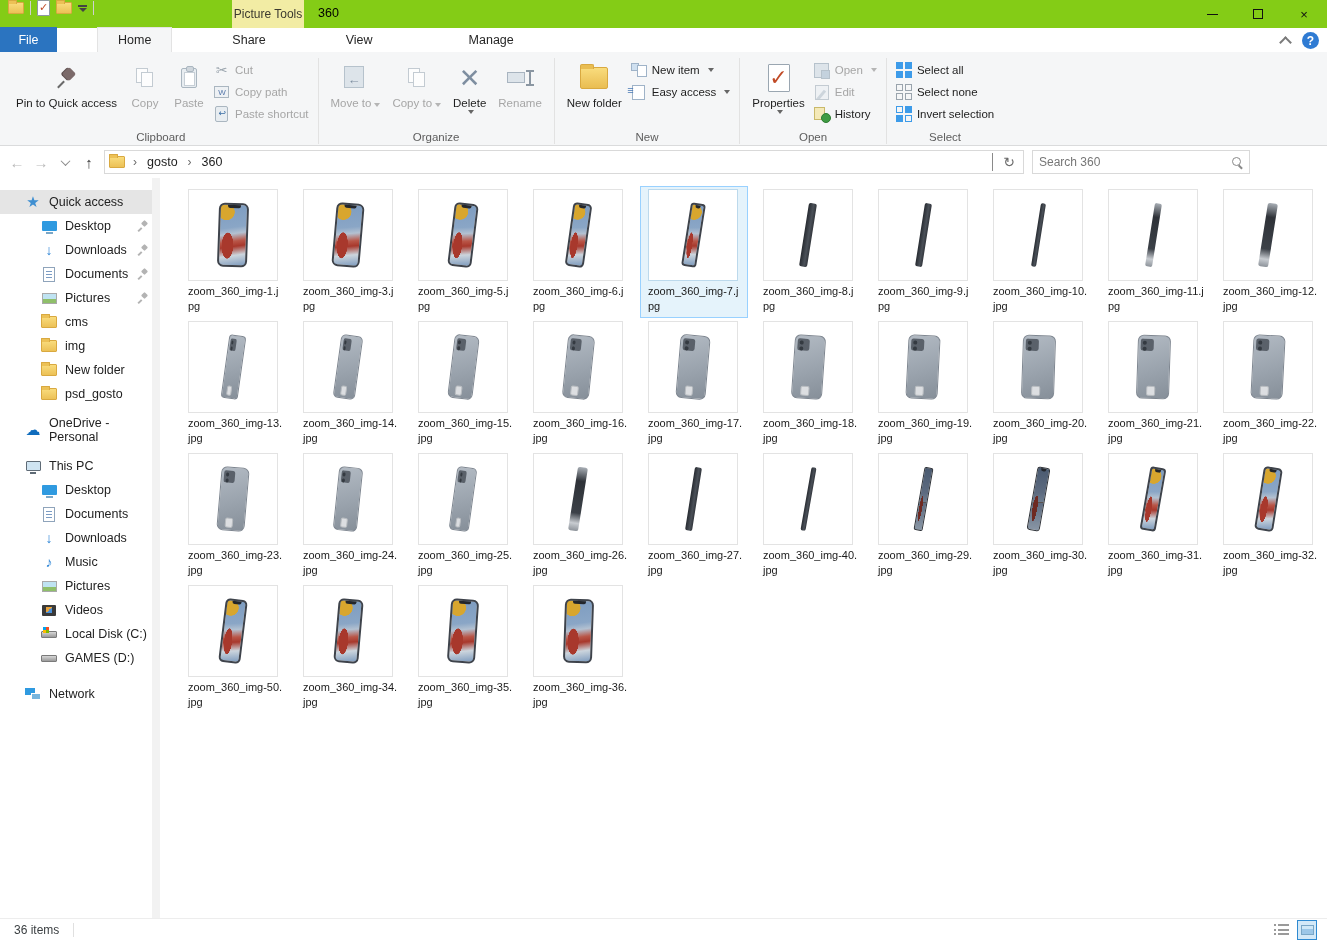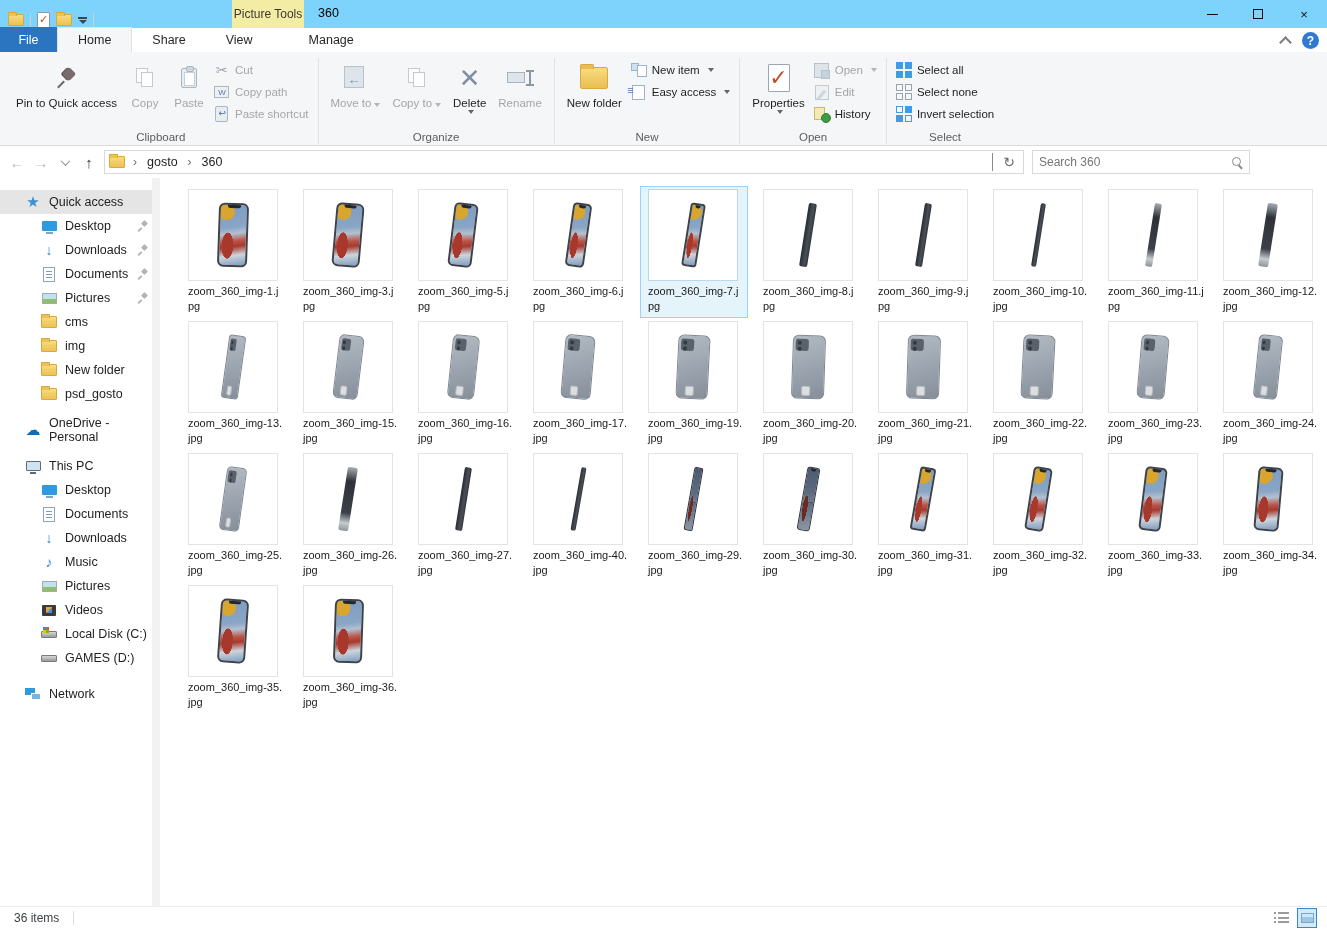--- a/index.html
+++ b/index.html
@@ -1,39 +1,39 @@
 <!DOCTYPE html>
 <html><head>
 <meta charset="utf-8">
 <style>
   * { margin:0; padding:0; box-sizing:border-box; }
   html,body { width:1327px; height:940px; overflow:hidden;
     font-family:"Liberation Sans","DejaVu Sans",sans-serif; background:#fff; color:#1e1e1e; }
   .window { position:absolute; inset:0; background:#fff; }
 
   
-  .titlebar { position:absolute; left:0; top:0; right:0; height:28px; background:#7dd3fc; display:flex; align-items:flex-end; }
+  .titlebar { position:absolute; left:0; top:0; right:0; height:28px; background:#84cc16; display:flex; align-items:flex-start; }
   .qat { display:flex; align-items:center; gap:6px; padding-left:8px; }
   .qat .sep { width:1px; height:14px; background:#d0d0d0; }
   .ifolder { width:16px; height:12px; background:linear-gradient(#f9dc7d,#ecc156); border:1px solid #d9a940; border-radius:1px; position:relative; }
   .ifolder:before { content:""; position:absolute; left:-1px; top:-3px; width:7px; height:3px; background:#ecc156; border:1px solid #d9a940; border-bottom:none; border-radius:1px 1px 0 0; }
   .idoccheck { width:13px; height:16px; background:#fff; border:1px solid #8f98a3; border-radius:1px; position:relative; }
   .idoccheck:after { content:"✓"; position:absolute; left:1px; top:0px; font-size:11px; font-weight:bold; color:#c14b27; }
   .qat-caret { display:flex; flex-direction:column; align-items:center; gap:1px; }
   .qat-caret .bar { width:9px; height:2px; background:#444; }
   .caret-down { width:0; height:0; border-left:4px solid transparent; border-right:4px solid transparent; border-top:4px solid #444; }
   .tools-badge { position:absolute; left:232px; top:0; width:72px; height:28px; background:#f2eca4; color:#3c3a30; font-size:12px; display:flex; align-items:center; justify-content:center; }
   .win-title { position:absolute; left:318px; top:6px; font-size:12.5px; color:#000; }
   .win-controls { position:absolute; right:0; top:0; display:flex; }
   .wc { width:46px; height:28px; display:flex; align-items:center; justify-content:center; font-size:13px; color:#111; cursor:default; }
   .wc .box { width:10px; height:10px; border:1px solid #111; }
   .wc .minus { width:11px; height:1px; background:#111; }
 
   
-  .tabrow { position:absolute; left:0; top:28px; right:0; height:25px; background:#fff; border-bottom:1px solid #f5f6f7; display:flex; align-items:flex-end; }
+  .tabrow { position:absolute; left:0; top:28px; right:0; height:25px; background:#fff; border-bottom:1px solid #f5f6f7; display:flex; align-items:flex-end;gap:40px; }
   .tab-file { width:57px; height:25px; background:#2b74c0; color:#fff; font-size:12.5px; display:flex; align-items:center; justify-content:center; }
   .tab { height:25px; padding:0 20px; font-size:12.5px; color:#262626; display:flex; align-items:center; justify-content:center; }
   .tab.active { background:#f5f6f7; border:1px solid #e3e3e3; border-bottom:none; }
   .tab.manage { margin-left:16px;text-align:center; }
   .ribbon-right { position:absolute; right:8px; top:32px; display:flex; align-items:center; gap:12px; }
   .chev-up { width:9px; height:9px; border-left:2px solid #7a7a7a; border-top:2px solid #7a7a7a; transform:rotate(45deg); margin-top:4px; }
   .help-q { width:17px; height:17px; border-radius:50%; background:#2f7bd3; color:#fff; font-size:12px; font-weight:bold; display:flex; align-items:center; justify-content:center; }
 
   
   .ribbon { position:absolute; left:0; top:53px; right:0; height:93px; background:#f5f6f7; border-bottom:1px solid #dadbdc; display:flex; padding:2px 0 0 4px; }
@@ -164,21 +164,21 @@
       linear-gradient(170deg,#4a5a70 0%,#5d6b80 40%,#6e7e90 55%,#55320f 0%,#5d6b80 56%,#8a97a6 100%); }
   .phone .notch { position:absolute; left:25%; top:0; width:50%; height:3px; background:#23262b; border-radius:0 0 2px 2px; }
   .phone.back { border:1px solid #7e8690; background:linear-gradient(160deg,#b2bac3 0%,#9aa3ad 55%,#868f99 100%); }
   .phone .cam { position:absolute; left:8%; top:5%; width:42%; height:20%; background:#5a616a; border-radius:18%; }
   .phone .cam:before { content:""; position:absolute; left:15%; top:12%; width:30%; height:32%; background:#343a41; border-radius:50%; box-shadow:0 6px 0 #343a41; }
   .phone .btab { position:absolute; left:28%; bottom:3%; width:30%; height:17%; background:#dcdee1; border:1px solid #b8bcc0; border-radius:2px; }
   .phone.edge { background:linear-gradient(90deg,#272b31,#4a5058 60%,#32363c); border-radius:3px; }
   .phone.edge2 { background:linear-gradient(180deg,#a8aeb5 0%,#2e3238 22%,#3c4148 72%,#c8ccd1 88%,#8d939a 100%); border-radius:3px; }
 
   
-  .statusbar { position:absolute; left:0; right:0; bottom:12px; height:22px; background:#fff; border-top:1px solid #ededed; display:flex; align-items:center; font-size:12px; color:#3c4043; }
+  .statusbar { position:absolute; left:0; right:0; bottom:0; height:22px; background:#fff; border-top:1px solid #ededed; display:flex; align-items:center; font-size:12px; color:#3c4043; }
   .statusbar .count { padding-left:14px; }
   .statusbar .vsep { width:1px; height:14px; background:#e0e0e0; margin-left:14px; }
   .viewbtns { margin-left:auto; display:flex; align-items:center; gap:4px; padding-right:10px; }
   .vbtn { width:20px; height:20px; display:flex; align-items:center; justify-content:center; border:1px solid transparent; }
   .vbtn.active { border-color:#2f8ad1; background:#d3e9f8; }
   .vlist { width:11px; height:11px; display:flex; flex-direction:column; justify-content:space-between; }
   .vlist i { display:block; height:2px; background:#9a9a9a; position:relative; }
   .vlist i:before { content:""; position:absolute; left:-4px; top:0; width:2px; height:2px; background:#9a9a9a; }
   .vthumb { width:13px; height:10px; border:1px solid #7aa7c7; background:linear-gradient(#cfe8f7 40%, #9cc7e8 40%); }
 </style>
@@ -662,20 +662,29 @@
             <div class="thumb">
               <div class="phone back" style="width: 17px; transform: rotate(8deg); border-radius: 3.74px;">
                 <div class="cam"></div>
                 <div class="btab"></div>
               </div>
             </div>
             <div class="fname">zoom_360_img-13.jpg</div>
           </div>
           <div class="tile">
             <div class="thumb">
+              <div class="phone back" style="width: 22px; transform: rotate(8deg); border-radius: 4.84px;">
+                <div class="cam"></div>
+                <div class="btab"></div>
+              </div>
+            </div>
+            <div class="fname">zoom_360_img-14.jpg</div>
+          </div>
+          <div class="tile">
+            <div class="thumb">
               <div class="phone back" style="width: 25px; transform: rotate(7deg); border-radius: 5.5px;">
                 <div class="cam"></div>
                 <div class="btab"></div>
               </div>
             </div>
             <div class="fname">zoom_360_img-15.jpg</div>
           </div>
           <div class="tile">
             <div class="thumb">
               <div class="phone back" style="width: 27px; transform: rotate(6deg); border-radius: 5.94px;">
@@ -689,20 +698,29 @@
             <div class="thumb">
               <div class="phone back" style="width: 30px; transform: rotate(5deg); border-radius: 6px;">
                 <div class="cam"></div>
                 <div class="btab"></div>
               </div>
             </div>
             <div class="fname">zoom_360_img-17.jpg</div>
           </div>
           <div class="tile">
             <div class="thumb">
+              <div class="phone back" style="width: 31px; transform: rotate(4deg); border-radius: 6px;">
+                <div class="cam"></div>
+                <div class="btab"></div>
+              </div>
+            </div>
+            <div class="fname">zoom_360_img-18.jpg</div>
+          </div>
+          <div class="tile">
+            <div class="thumb">
               <div class="phone back" style="width: 32px; transform: rotate(3deg); border-radius: 6px;">
                 <div class="cam"></div>
                 <div class="btab"></div>
               </div>
             </div>
             <div class="fname">zoom_360_img-19.jpg</div>
           </div>
           <div class="tile">
             <div class="thumb">
               <div class="phone back" style="width: 33px; transform: rotate(2deg); border-radius: 6px;">
@@ -804,21 +822,21 @@
               </div>
             </div>
             <div class="fname">zoom_360_img-32.jpg</div>
           </div>
           <div class="tile">
             <div class="thumb">
               <div class="phone front" style="width: 22px; transform: rotate(7deg); border-radius: 4.84px;">
                 <div class="notch"></div>
               </div>
             </div>
-            <div class="fname">zoom_360_img-33.jpg</div>
+            <div class="fname">zoom_360_img-50.jpg</div>
           </div>
           <div class="tile">
             <div class="thumb">
               <div class="phone front" style="width: 25px; transform: rotate(5deg); border-radius: 5.5px;">
                 <div class="notch"></div>
               </div>
             </div>
             <div class="fname">zoom_360_img-34.jpg</div>
           </div>
           <div class="tile">

